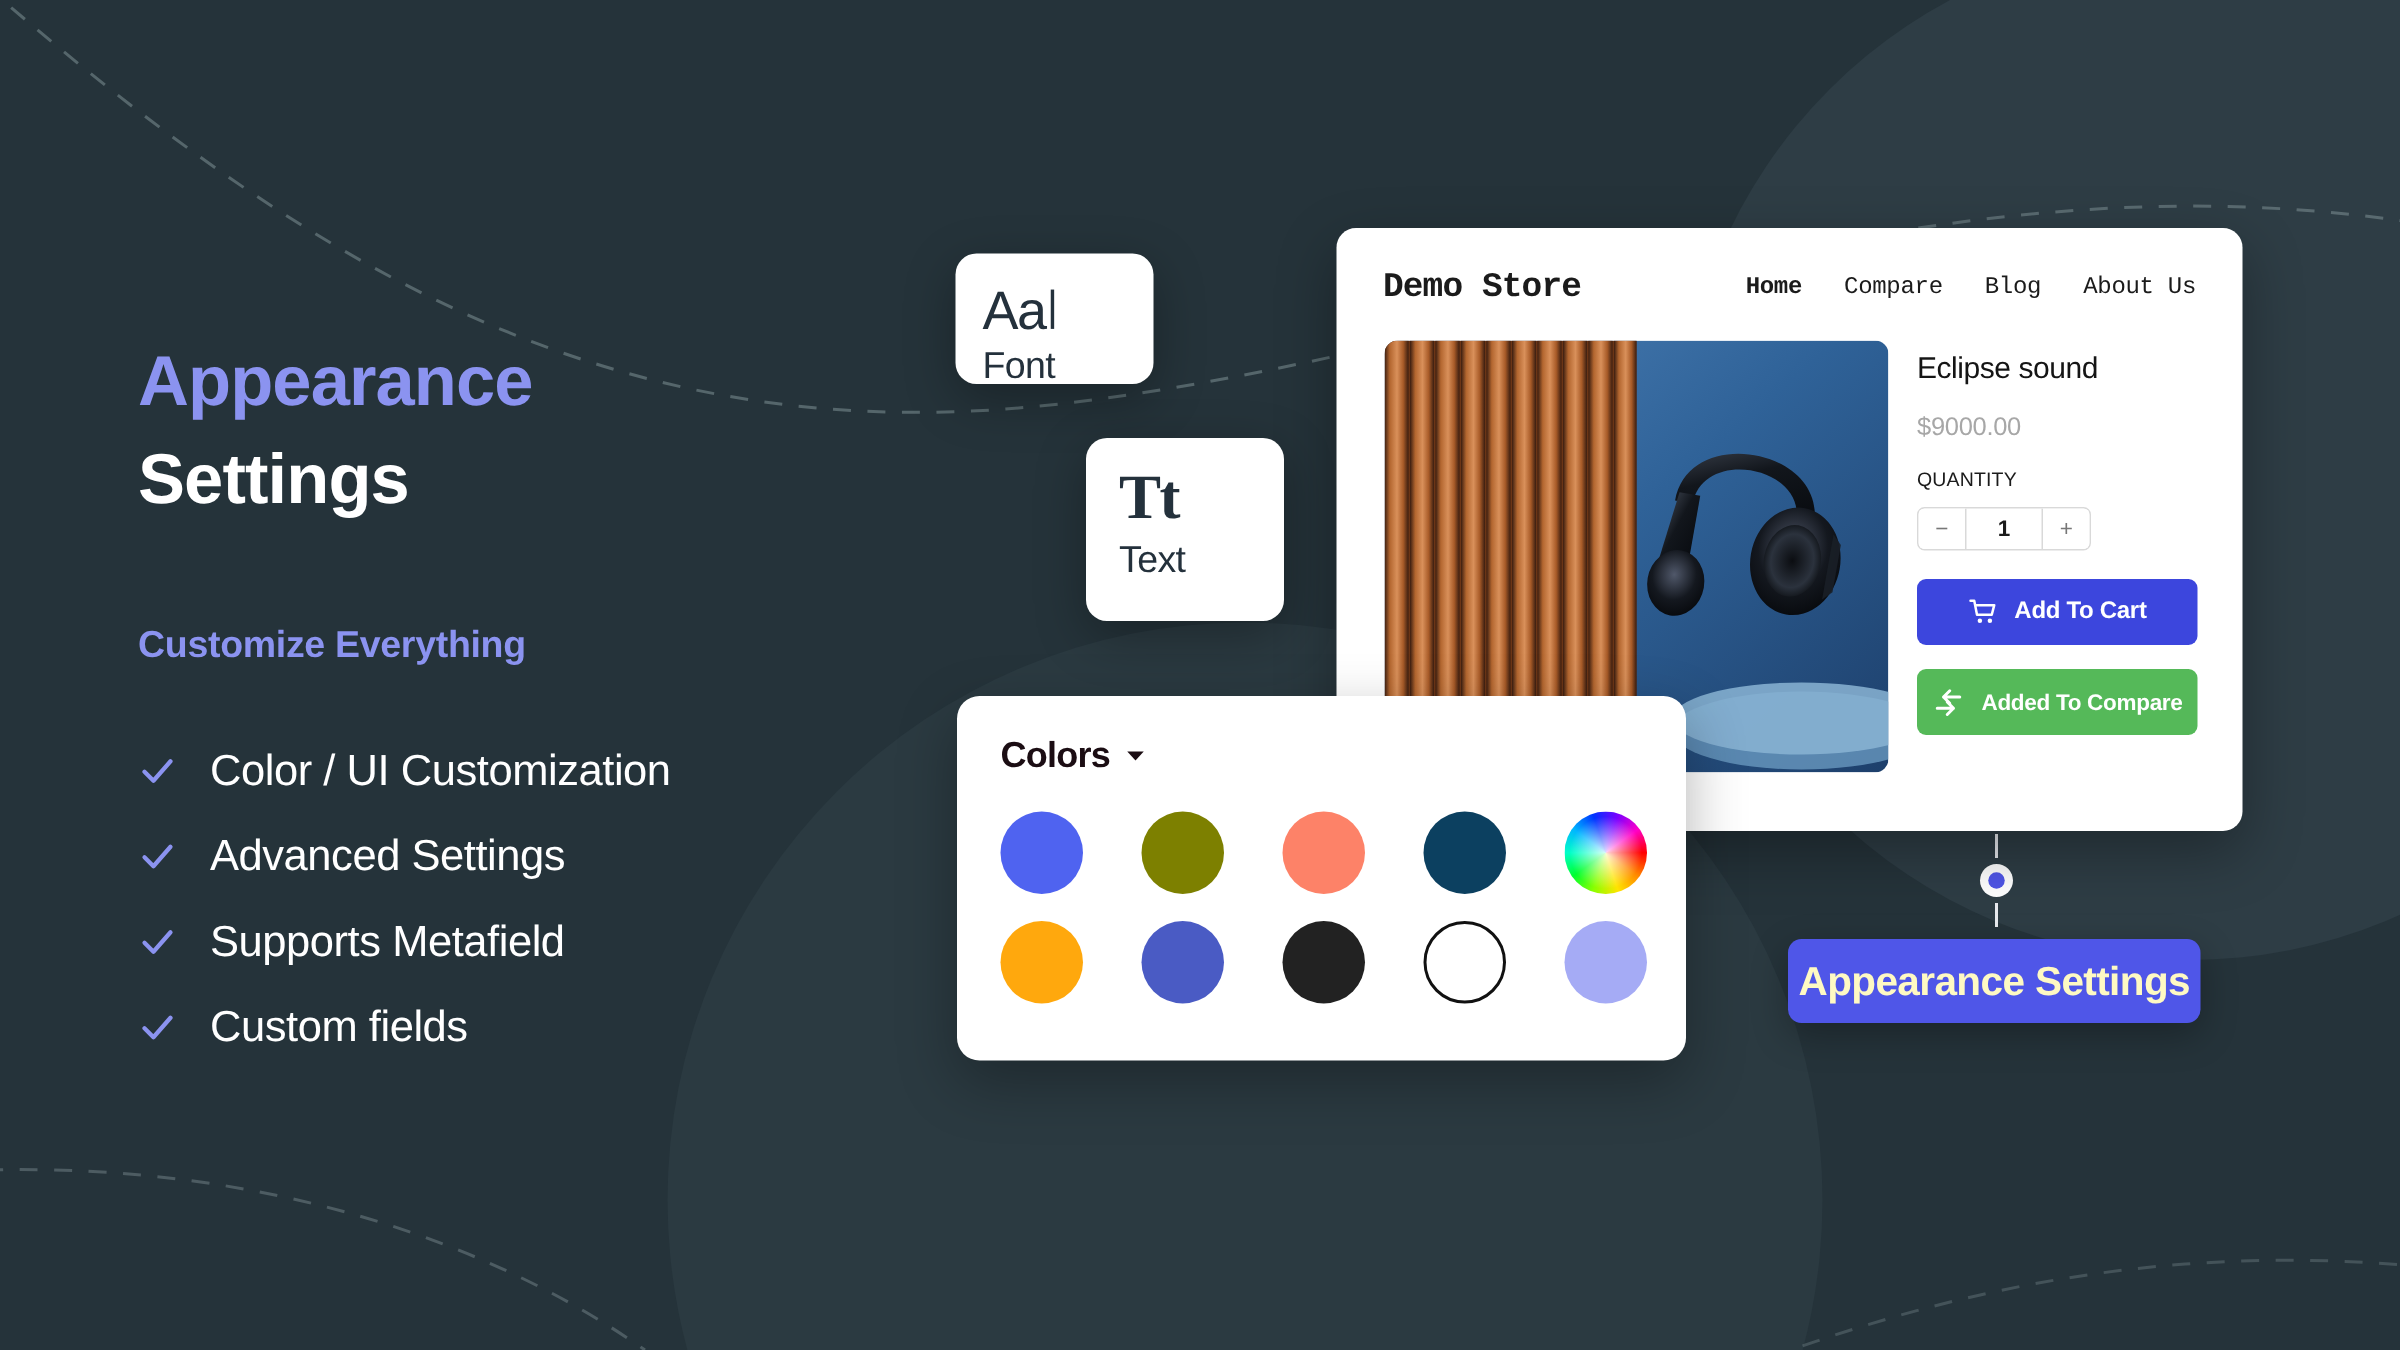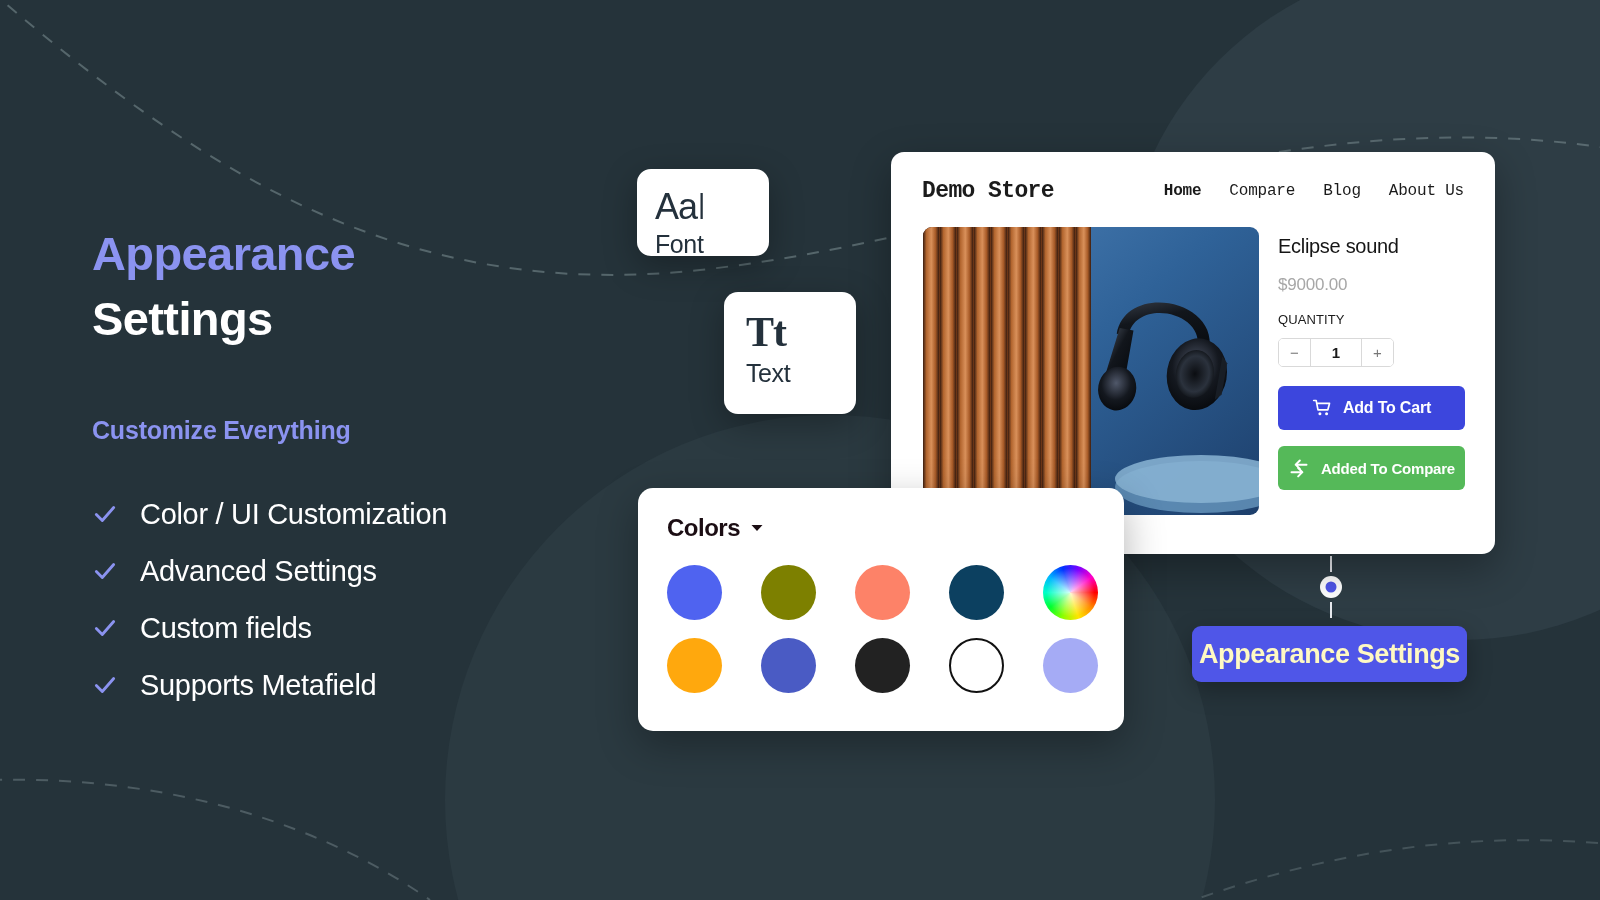--- a/index.html
+++ b/index.html
@@ -112,21 +112,21 @@
     border-radius:6px; border:none;
     color:#fff; font-size:16px; font-weight:bold; letter-spacing:-.2px;
     font-family:inherit;
   }
   #add-to-cart-button { background:#3c46dd; }
   #added-to-compare-button { background:#55b959; margin-top:16px; font-size:15px; }
 
   
   #colors-panel {
     position:absolute;
-    left:638px; top:488px;
+    left:638px; top:464px;
     width:486px; height:243px;
     background:#ffffff;
     border-radius:15px;
     box-shadow:0 14px 40px rgba(0,0,0,.30);
     z-index:7;
     padding:26px 0 0 29px;
   }
   .colors-head { display:flex; align-items:center; gap:9px; }
   .colors-title { font-size:24px; font-weight:bold; color:#1b0d13; letter-spacing:-.5px; }
 
@@ -199,27 +199,27 @@
     <li class="feature-item">
       <svg class="check-icon" viewBox="0 0 24 24" fill="none">
         <path d="M4 12.5 L9.5 18 L20 6" stroke="#8b93f0" stroke-width="2.6" stroke-linecap="round" stroke-linejoin="round"></path>
       </svg>
       <span class="feature-label">Advanced Settings</span>
     </li>
     <li class="feature-item">
       <svg class="check-icon" viewBox="0 0 24 24" fill="none">
         <path d="M4 12.5 L9.5 18 L20 6" stroke="#8b93f0" stroke-width="2.6" stroke-linecap="round" stroke-linejoin="round"></path>
       </svg>
-      <span class="feature-label">Custom fields</span>
+      <span class="feature-label">Supports Metafield</span>
     </li>
     <li class="feature-item">
       <svg class="check-icon" viewBox="0 0 24 24" fill="none">
         <path d="M4 12.5 L9.5 18 L20 6" stroke="#8b93f0" stroke-width="2.6" stroke-linecap="round" stroke-linejoin="round"></path>
       </svg>
-      <span class="feature-label">Supports Metafield</span>
+      <span class="feature-label">Custom fields</span>
     </li>
   </ul>
 </div>
 
 <div class="float-card" id="font-card">
   <div class="card-glyph">
     <span class="aa-glyph">Aa</span>
     <span class="caret-glyph">|</span>
   </div>
   <div class="card-label">Font</div>

